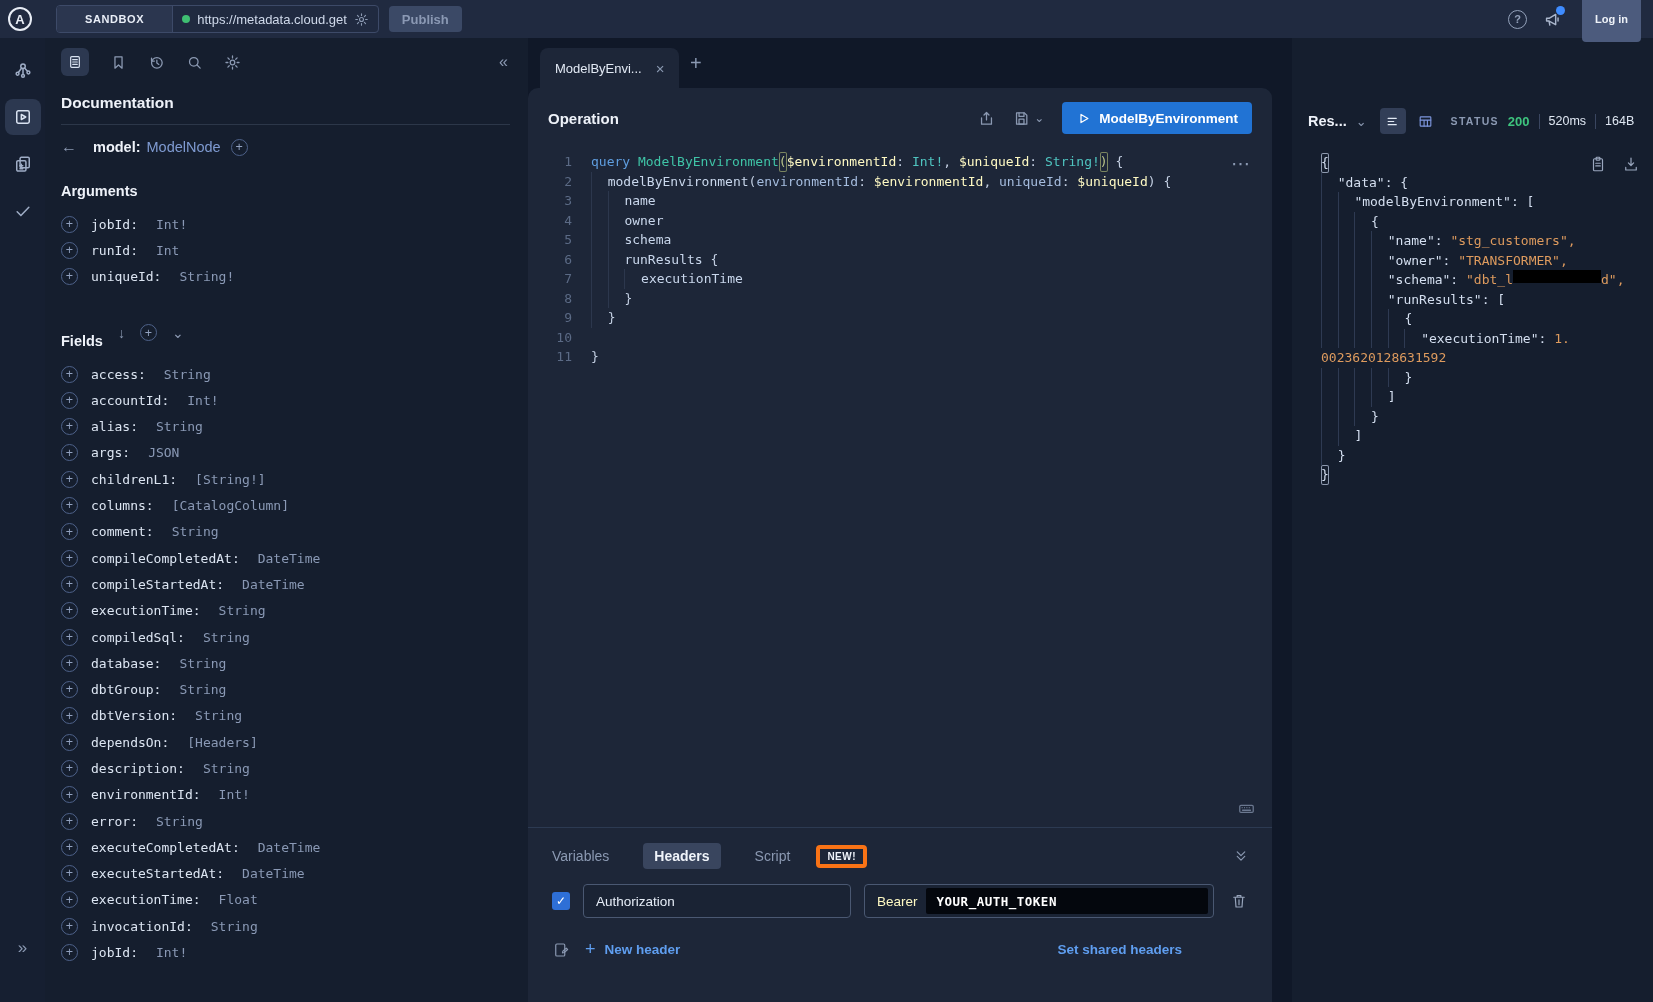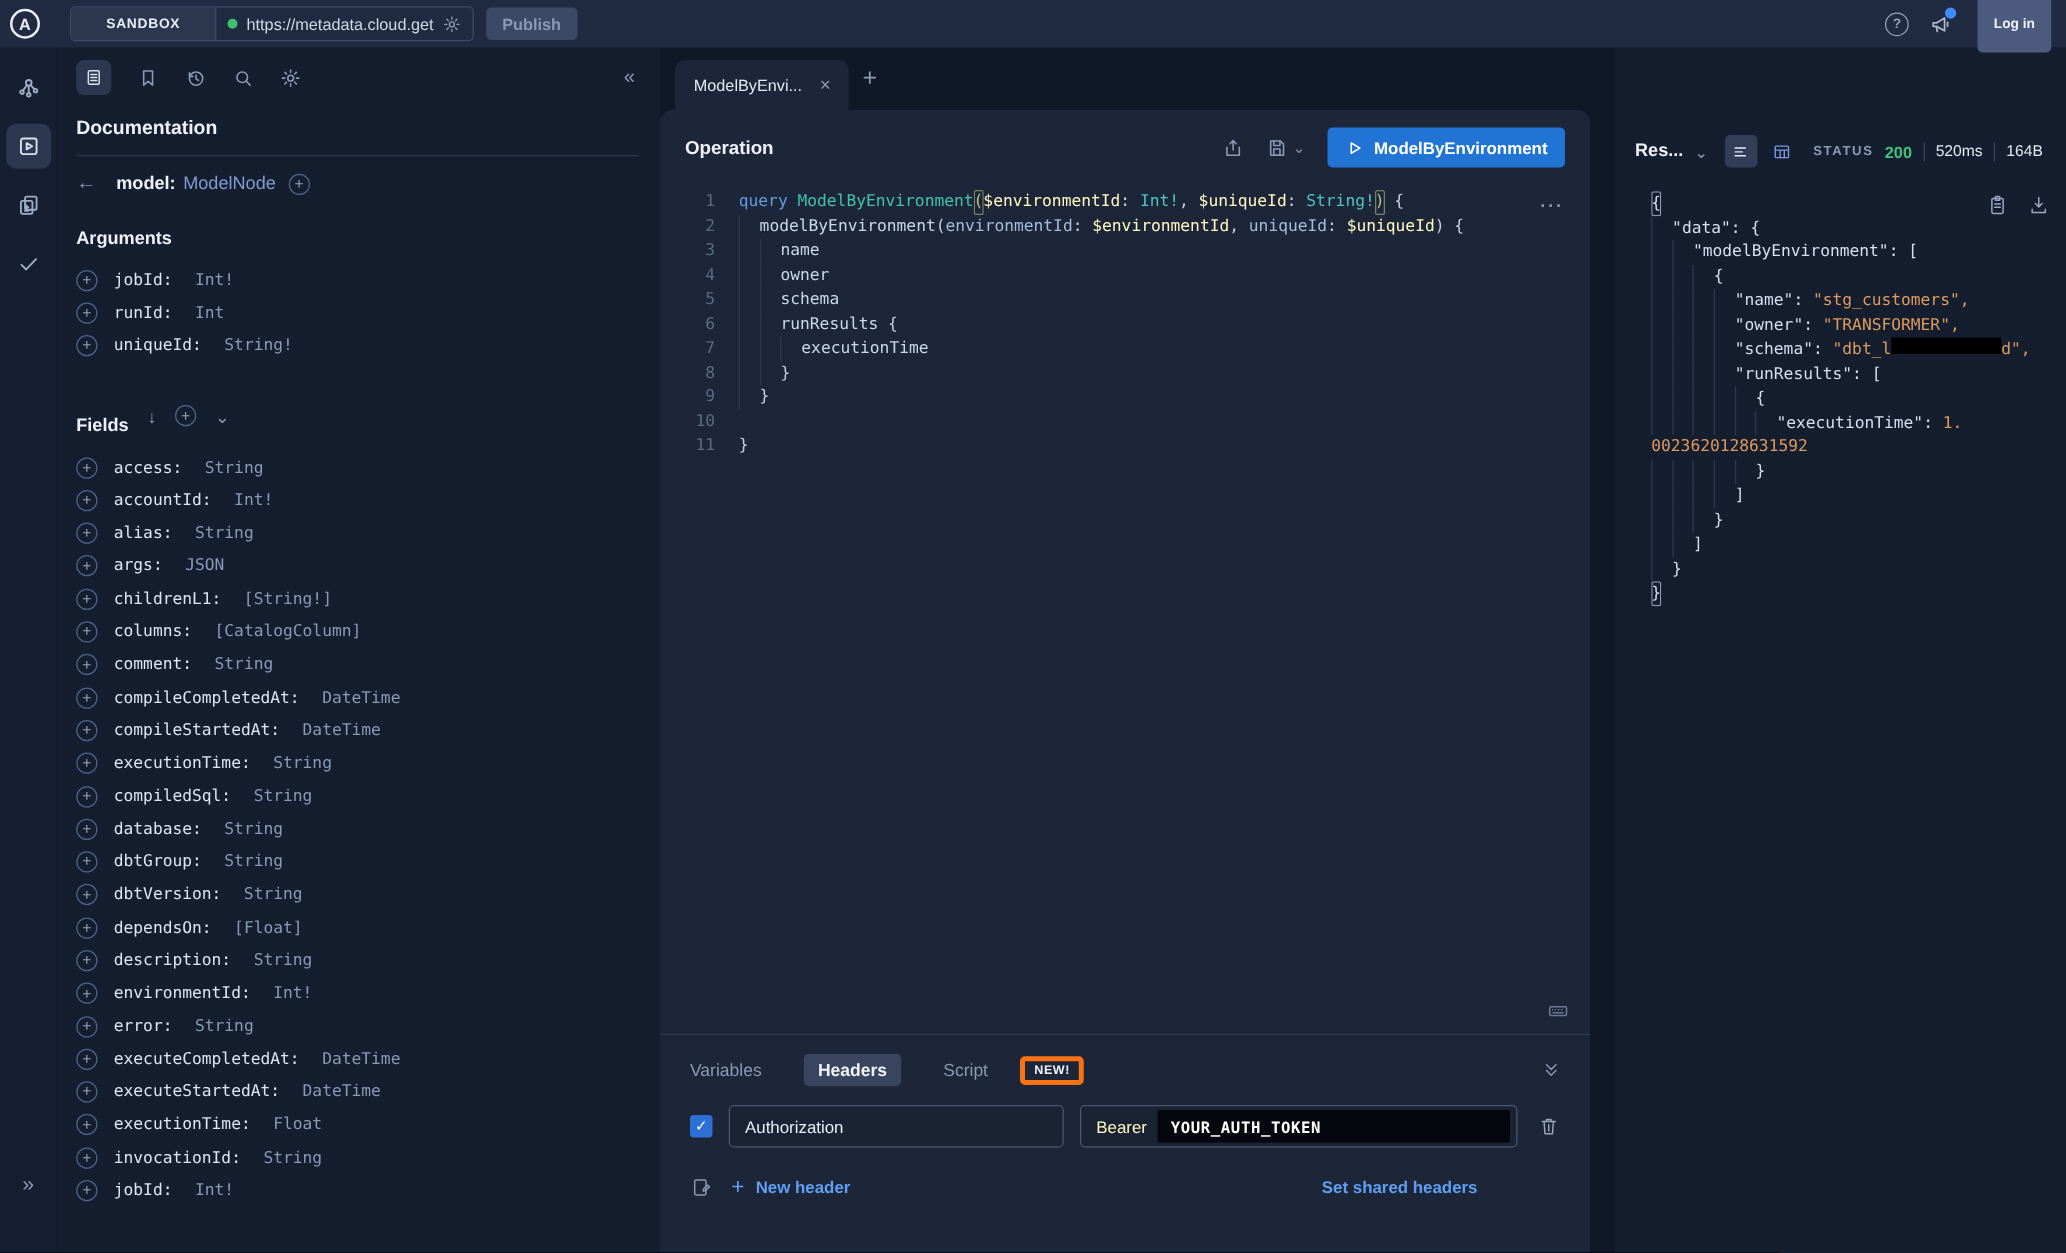--- a/index.html
+++ b/index.html
@@ -329,21 +329,21 @@
             <span class="ftype">String</span>
           </div>
           <div class="drow">
             <span class="cplus">+</span>
             <span class="fname">dbtVersion:</span>
             <span class="ftype">String</span>
           </div>
           <div class="drow">
             <span class="cplus">+</span>
             <span class="fname">dependsOn:</span>
-            <span class="ftype">[Float]</span>
+            <span class="ftype">[Headers]</span>
           </div>
           <div class="drow">
             <span class="cplus">+</span>
             <span class="fname">description:</span>
             <span class="ftype">String</span>
           </div>
           <div class="drow">
             <span class="cplus">+</span>
             <span class="fname">environmentId:</span>
             <span class="ftype">Int!</span>

